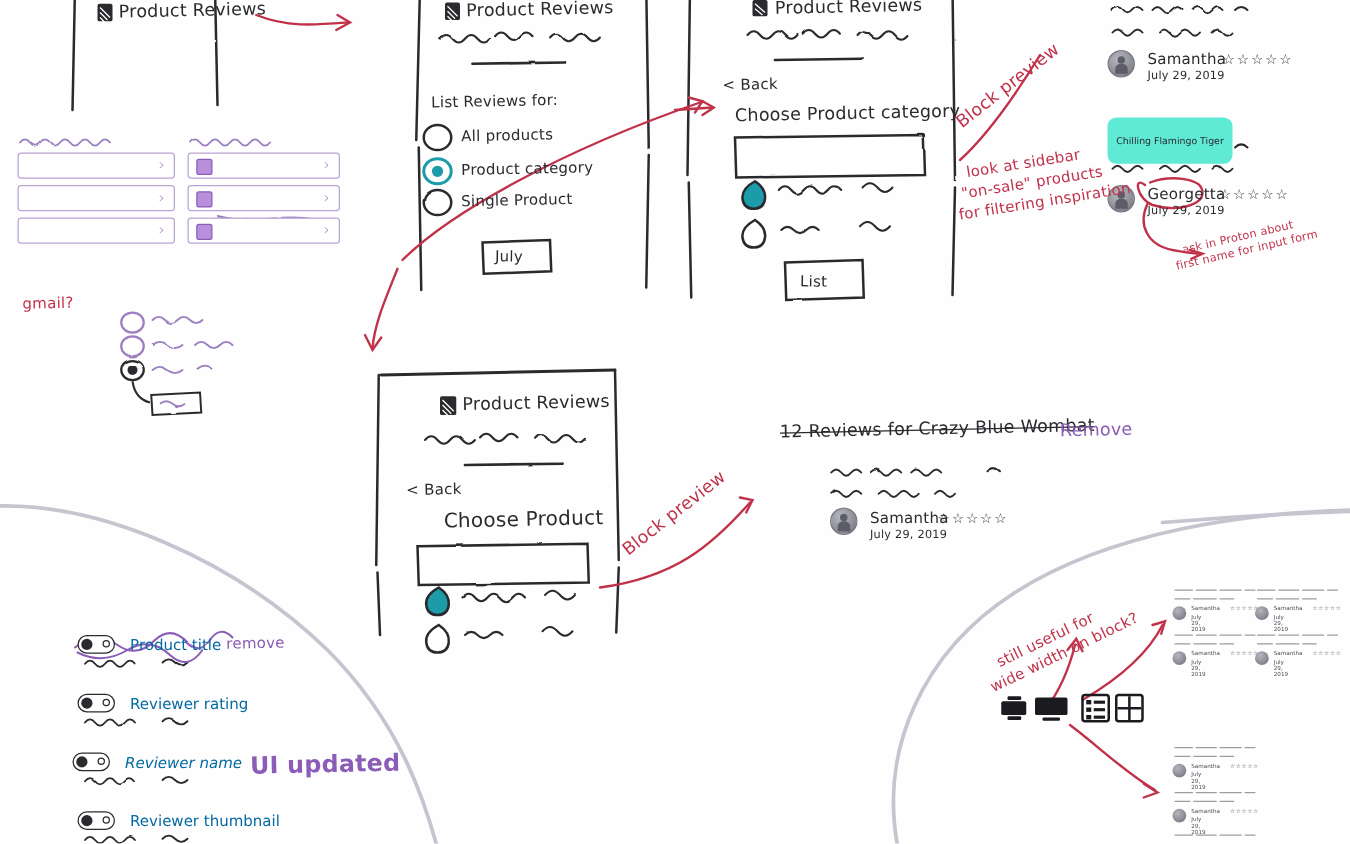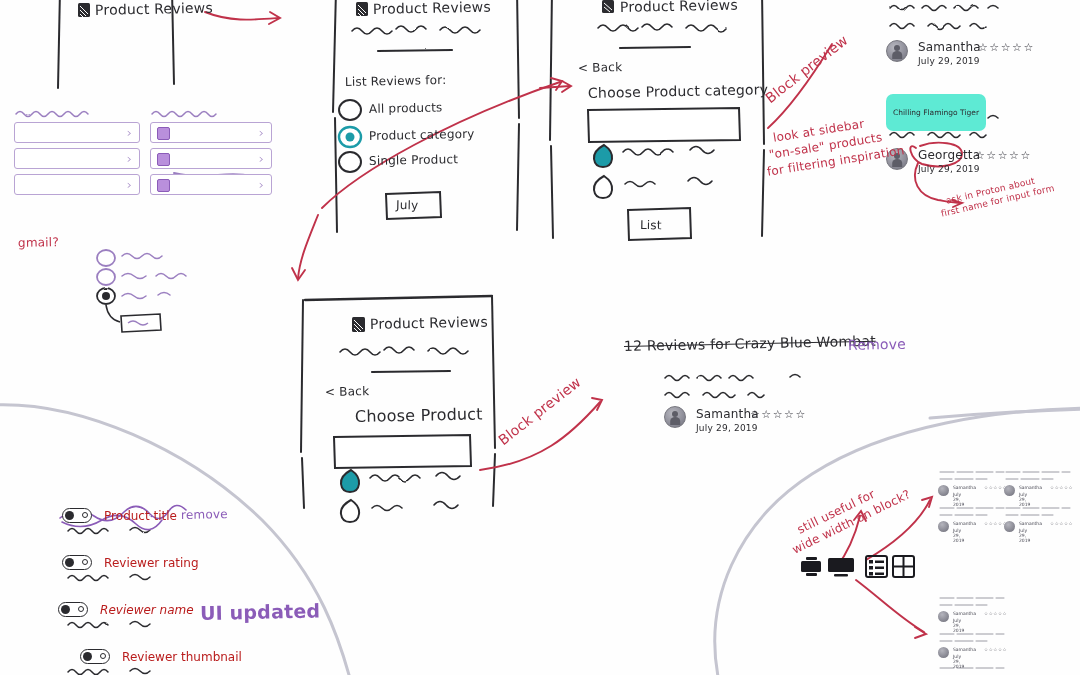--- a/index.html
+++ b/index.html
@@ -81,21 +81,21 @@
     width: 9px; height: 9px; border-radius: 50%;
     background: #2b2b2f;
   }
   .tgl .off {
     position: absolute; right: 3px; top: 2.5px;
     width: 6px; height: 6px; border-radius: 50%;
     border: 1.4px solid #2b2b2f;
   }
   .tgl-label {
     display: inline-block; vertical-align: middle;
-    margin-left: 7px; font-size: 12px; color: #b91c1c;
+    margin-left: 7px; font-size: 12px; color: #0369a1;
   }
 
   
   .avatar {
     position: absolute;
     border-radius: 50%;
     background: radial-gradient(circle at 38% 32%, #b8b8c0 0%, #8f8f9a 58%, #6e6e79 100%);
     border: 1px solid #77777f;
   }
   .avatar::after {
@@ -498,21 +498,21 @@
   </div>
 
   <div class="toggle-row" style="left:58px; top:599px;font-style:italic;">
     <span class="tgl">
       <span class="knob"></span>
       <span class="off"></span>
     </span>
     <span class="tgl-label">Reviewer name</span>
   </div>
 
-  <div class="toggle-row" style="left:80px; top:646px;">
+  <div class="toggle-row" style="left:62px; top:646px;">
     <span class="tgl">
       <span class="knob"></span>
       <span class="off"></span>
     </span>
     <span class="tgl-label">Reviewer thumbnail</span>
   </div>
 
   <div class="hw sz-xxl ink-purple slant" style="left:200px; top:602px; font-weight:600;">UI updated</div>
 
   <div class="minicard" style="left:938px; top:465px;">

